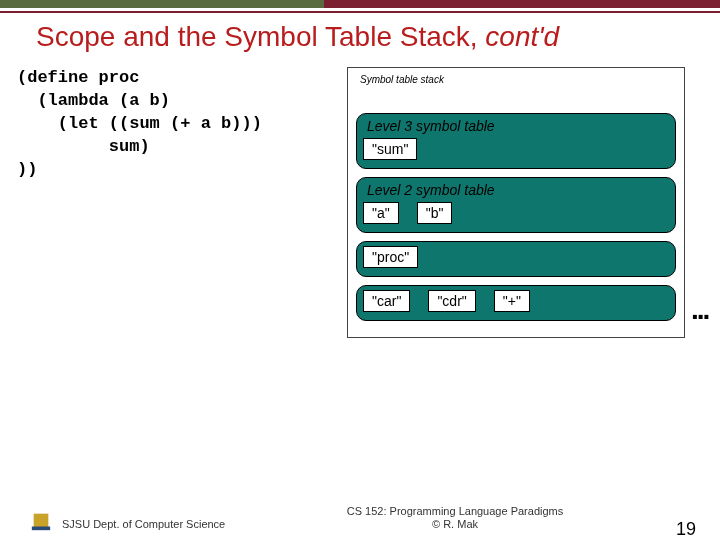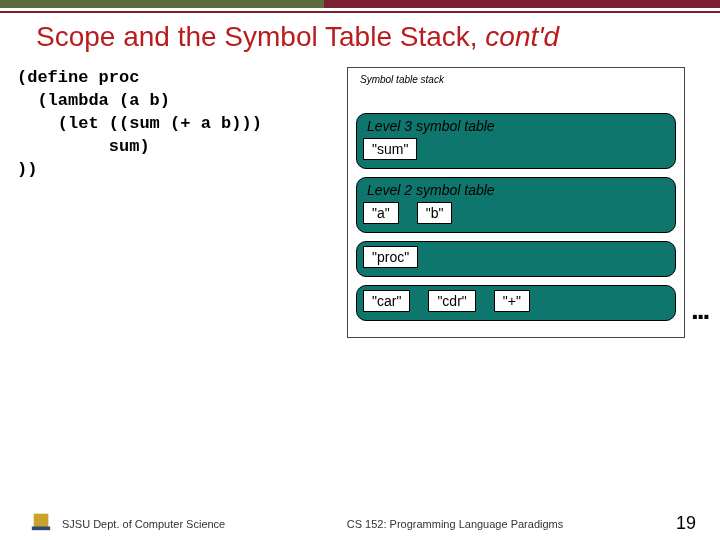--- a/index.html
+++ b/index.html
@@ -93,21 +93,21 @@
   }
   .logo {
     width: 22px;
     height: 22px;
     margin: 0 10px 0 30px;
     position: relative;
   }
   .logo svg { width: 22px; height: 22px; }
   .foot-left { line-height: 1.25; flex: 0 0 200px; }
   .foot-center { text-align: center; flex: 1; line-height: 1.25; }
-  .pagenum { position: absolute; right: 24px; bottom: 6px; font-size: 18px; color: #000; }
+  .pagenum { position: absolute; right: 24px; bottom: 0; font-size: 18px; color: #000; }
 </style>
 </head>
 <body>
 
 <div class="topbar"></div>
 <div class="thinline"></div>
 
 <h1 class="title">
   <span>Scope and the Symbol Table Stack, </span><span class="ital">cont'd</span>
 </h1>
@@ -163,15 +163,16 @@
     <svg viewBox="0 0 24 24">
         <rect x="4" y="4" width="16" height="16" fill="#c9a22a"></rect>
         <rect x="2" y="18" width="20" height="4" fill="#2a4a7a"></rect>
       </svg>
   </div>
   <div class="foot-left">
     <div>SJSU Dept. of Computer Science</div>
   </div>
   <div class="foot-center">
     <div>CS 152: Programming Language Paradigms</div>
+    <div>© R. Mak</div>
   </div>
 </div>
 <div class="pagenum">19</div>
 
 </body></html>

